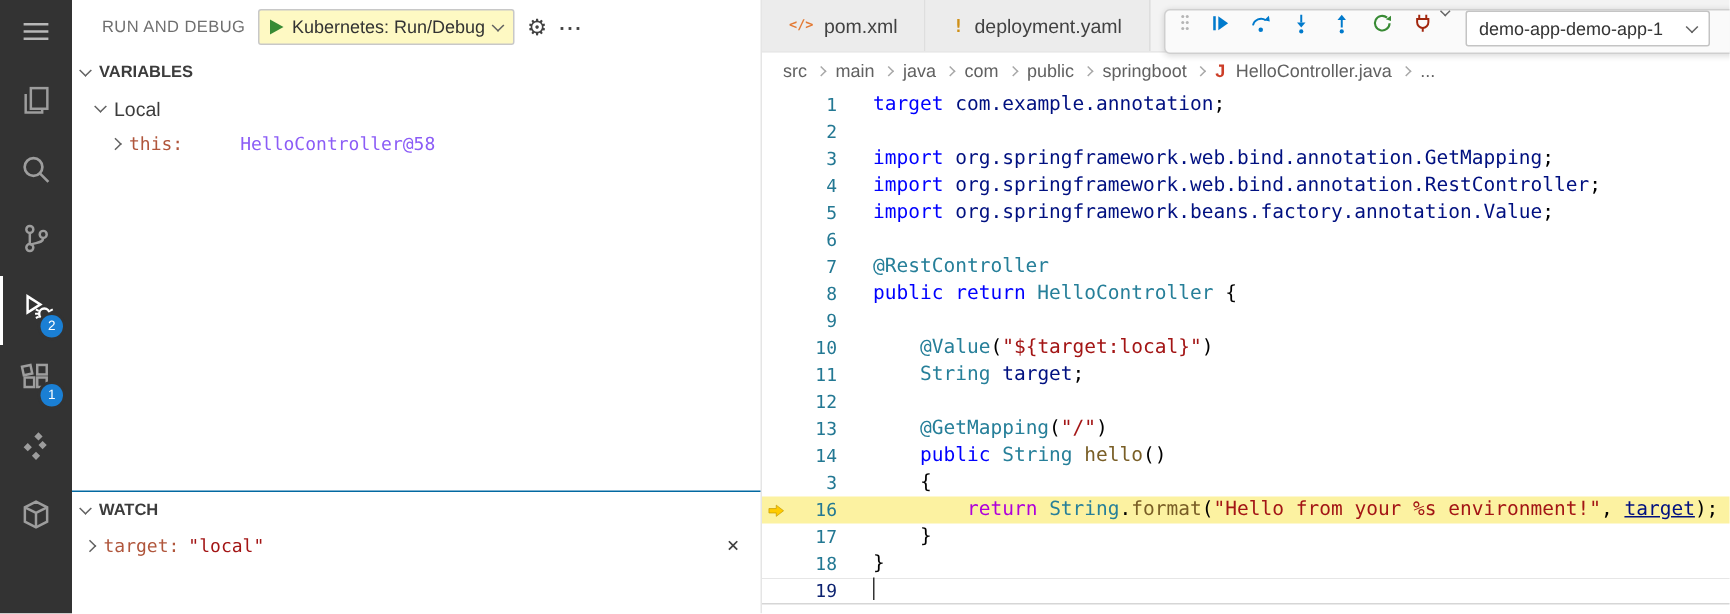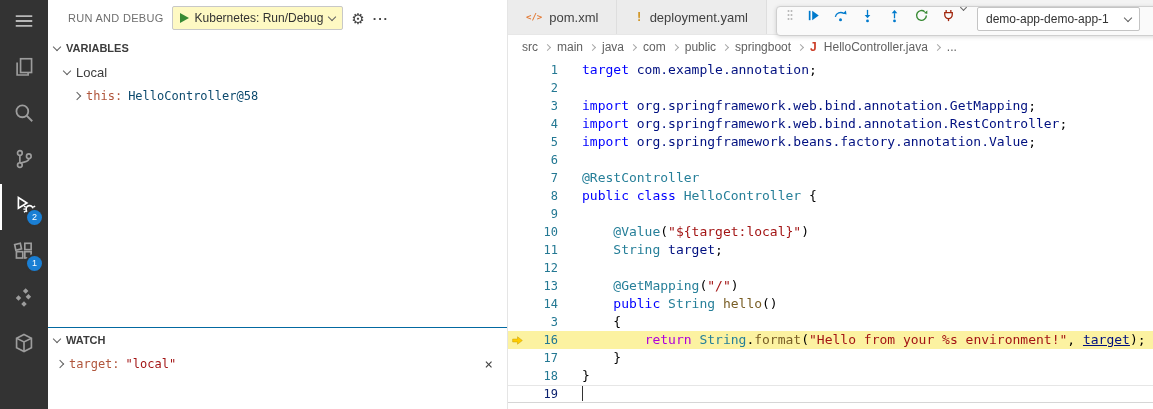--- a/index.html
+++ b/index.html
@@ -24,21 +24,21 @@
   .chev-right { transform: rotate(-45deg); }
   .icon-btn { color: #424242; font-size: 15px; cursor: pointer; line-height: 1; }
   .more-dots { letter-spacing: 1px; font-weight: bold; font-size: 13px; }
 
   .tree-row { height: 24px; display: flex; align-items: center; gap: 6px; cursor: pointer; }
   .section-hdr { font-size: 11px; font-weight: bold; color: #3c3c3c; padding-left: 6px; }
   .vars-section { flex: 1; overflow: hidden; }
   .watch-section { height: 82px; border-top: 1px solid #0369a1; flex-shrink: 0; }
   .mono-row { font-family: "DejaVu Sans Mono", monospace; font-size: 12px; }
   .dbg-name { color: #b0563c; }
-  .dbg-value { color: #0c4a6e; }
+  .dbg-value { color: #8b5cf6; margin-left: 32px; }
   .dbg-str { color: #a31515; }
   .watch-close { margin-left: auto; margin-right: 14px; color: #424242; font-size: 14px; cursor: pointer; }
 
   
   .editor { flex: 1; display: flex; flex-direction: column; position: relative; background: #fff; }
   .tabbar { height: 35px; background: #f3f3f3; display: flex; border-bottom: 1px solid #e7e7e7; flex-shrink: 0; }
   .tab { display: flex; align-items: center; gap: 7px; padding: 0 18px; background: #ececec; border-right: 1px solid #dedede; font-size: 13px; color: #424242; cursor: pointer; }
   .tab-glyph { font-size: 9px; font-weight: bold; font-family: "DejaVu Sans Mono", monospace; }
   .glyph-xml { color: #e37933; }
   .glyph-yaml { color: #cf9018; font-size: 12px; }
@@ -322,21 +322,21 @@
           <span class="lcontent"></span>
         </div>
         <div class="code-line">
           <span class="glyph-cell"></span>
           <span class="lnum">7</span>
           <span class="lcontent"><span class="tk-type">@RestController</span></span>
         </div>
         <div class="code-line">
           <span class="glyph-cell"></span>
           <span class="lnum">8</span>
-          <span class="lcontent"><span class="tk-kw">public class </span><span class="tk-type">HelloController </span><span class="tk-plain">{</span></span>
+          <span class="lcontent"><span class="tk-kw">public return </span><span class="tk-type">HelloController </span><span class="tk-plain">{</span></span>
         </div>
         <div class="code-line">
           <span class="glyph-cell"></span>
           <span class="lnum">9</span>
           <span class="lcontent"></span>
         </div>
         <div class="code-line">
           <span class="glyph-cell"></span>
           <span class="lnum">10</span>
           <span class="lcontent"><span class="tk-plain">    </span><span class="tk-type">@Value</span><span class="tk-plain">(</span><span class="tk-str">"${target:local}"</span><span class="tk-plain">)</span></span>

